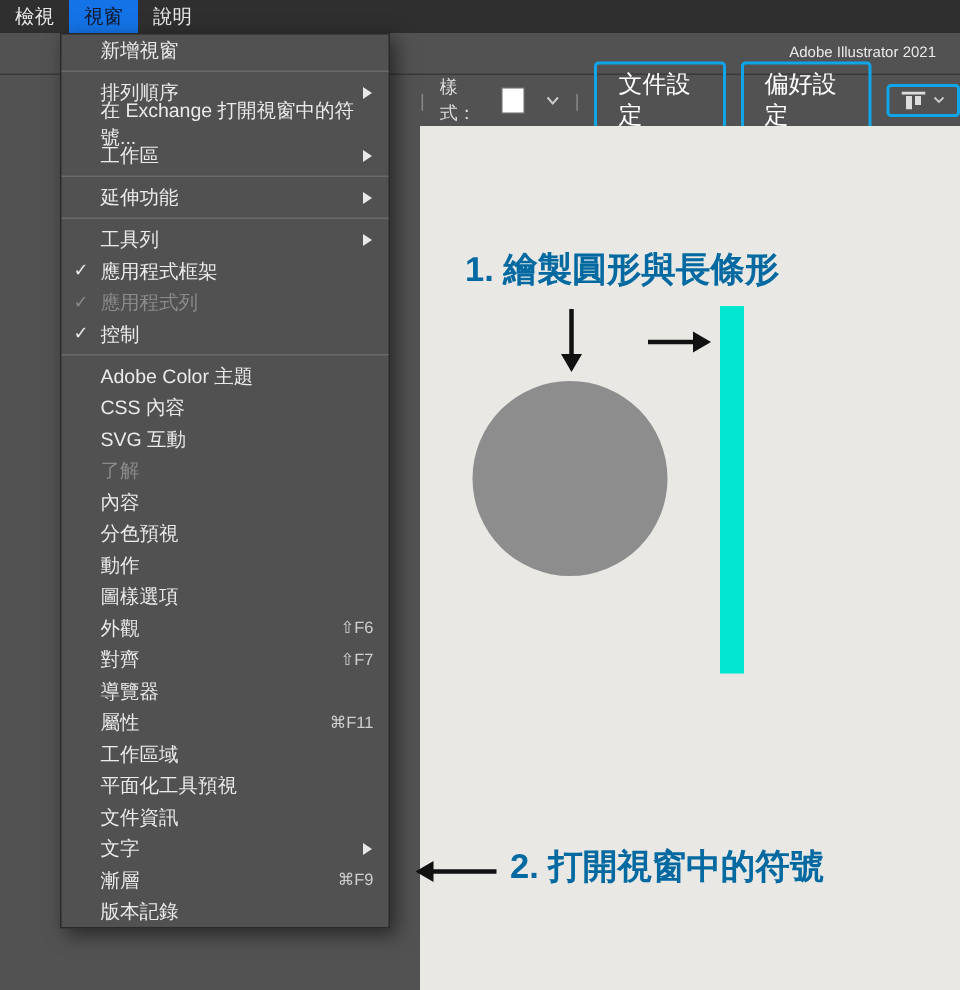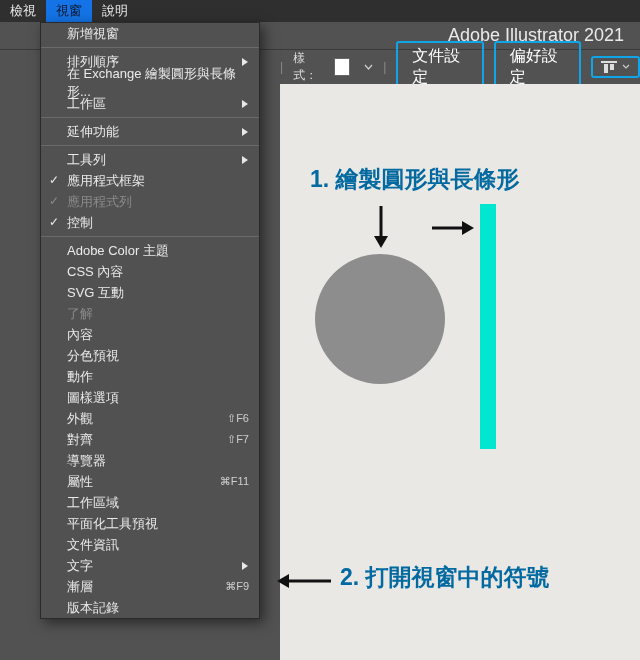--- a/index.html
+++ b/index.html
@@ -12,21 +12,21 @@
   .menubar {
     height:22px; background:#2f2f2f; display:flex; align-items:center;
     font-size:13px; color:#e8e8e8;
   }
   .menubar .m {
     padding:16px 10px; height:22px; display:flex; align-items:center; cursor:default;
   }
   .menubar .m.active { background:#1473e6; color:#0f172a; }
   .title-strip {
     height:28px; background:#525252; display:flex; align-items:center;
-    justify-content:flex-end; padding-right:16px; color:#eaeaea; font-size:18px;
+    justify-content:flex-end; padding-right:16px; color:#eaeaea; font-size:10px;
     border-bottom:1px solid #3a3a3a;
   }
   .controlbar {
     height:34px; display:flex; align-items:center; gap:10px;
     padding-left:280px;
     font-size:12px; color:#ddd;
   }
   .controlbar .sep { color:#8a8a8a; }
   .controlbar .lbl {}
   .swatch {
@@ -161,21 +161,21 @@
     <hr>
     <div class="item">
       <span>排列順序</span>
       <span class="submenu-arrow">
         <svg width="8" height="10">
           <path d="M1 1 L7 5 L1 9 Z" fill="#e8e8e8"></path>
         </svg>
       </span>
     </div>
     <div class="item">
-      <span>在 Exchange 繪製圓形與長條形...</span>
+      <span>在 Exchange 打開視窗中的符號...</span>
     </div>
     <div class="item">
       <span>工作區</span>
       <span class="submenu-arrow">
         <svg width="8" height="10">
           <path d="M1 1 L7 5 L1 9 Z" fill="#e8e8e8"></path>
         </svg>
       </span>
     </div>
     <hr>

